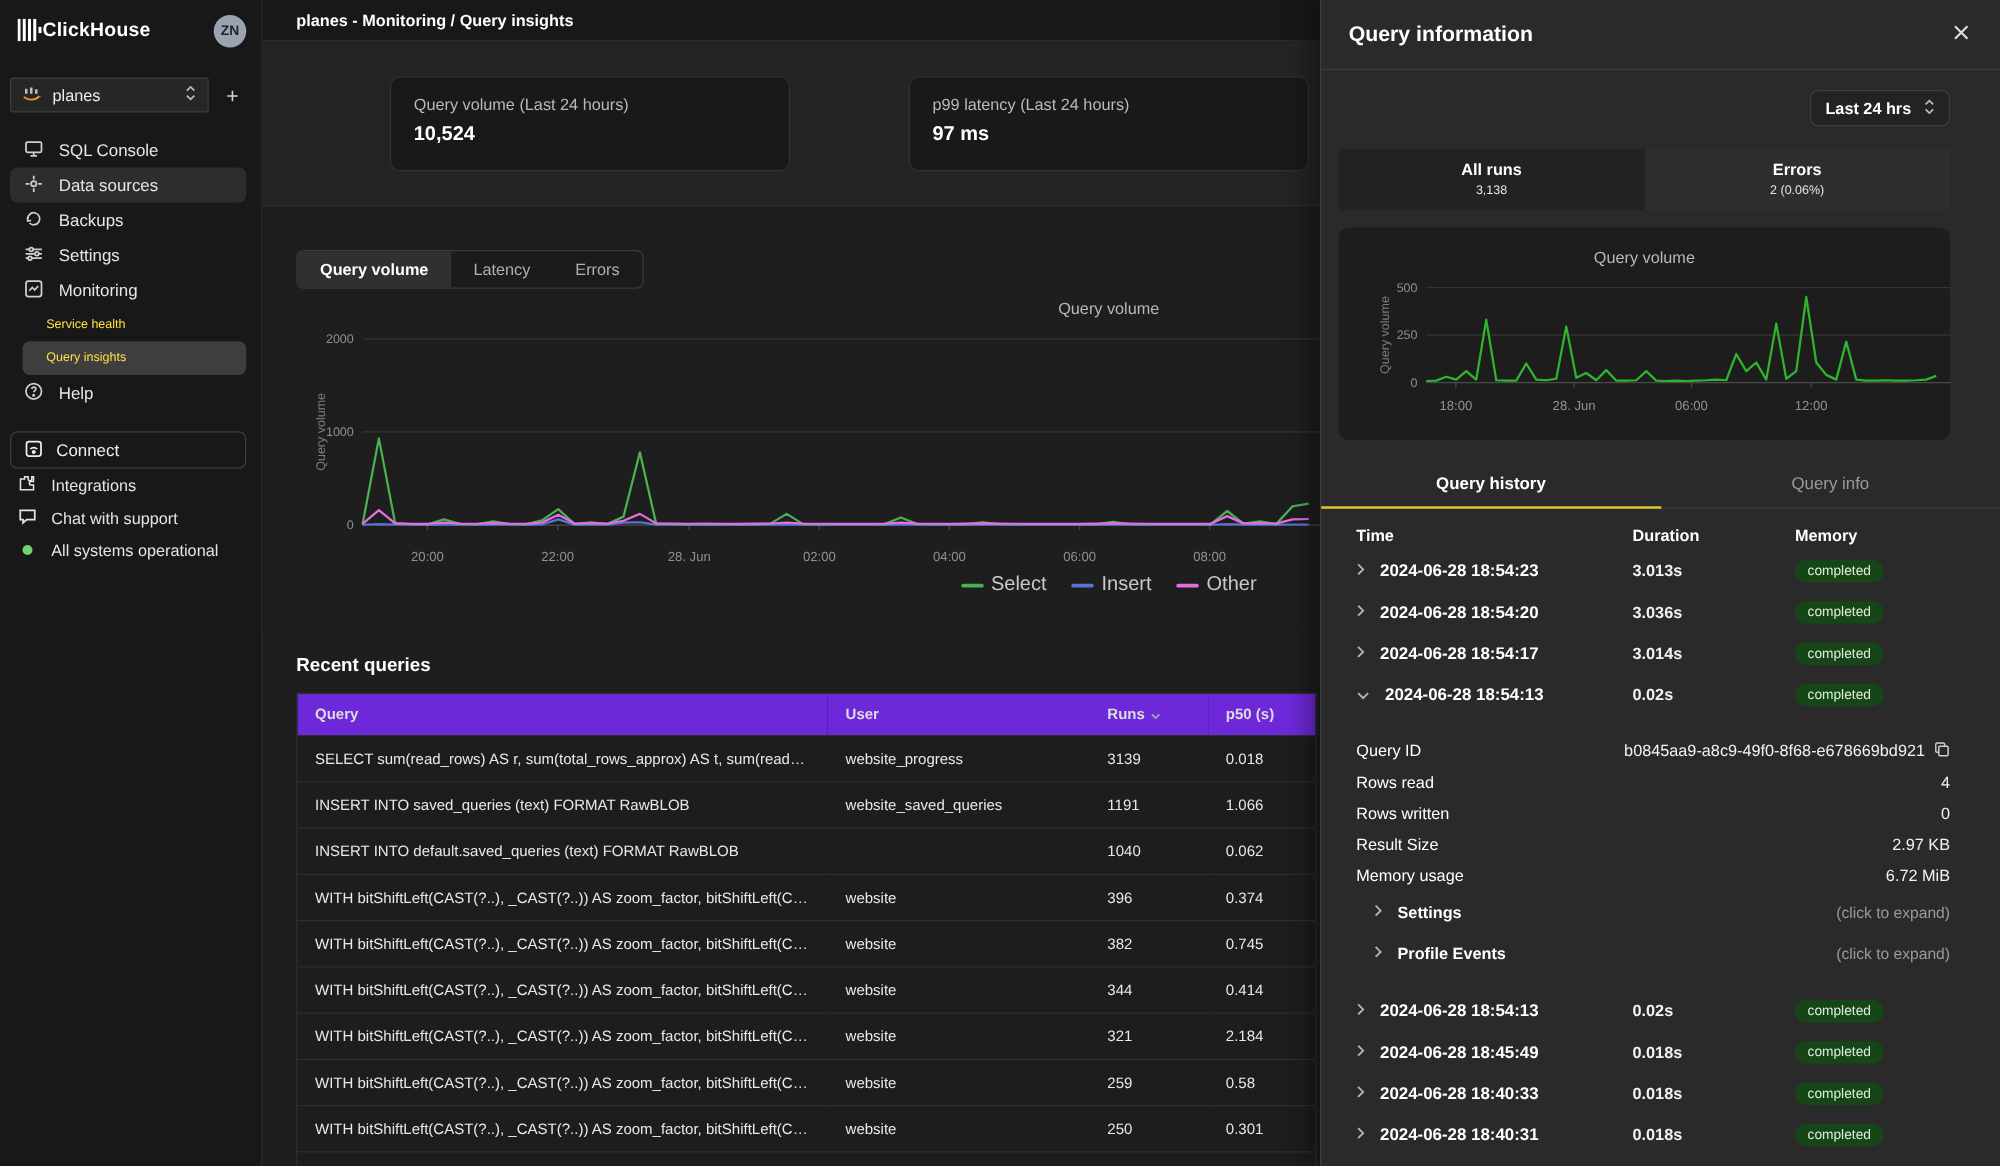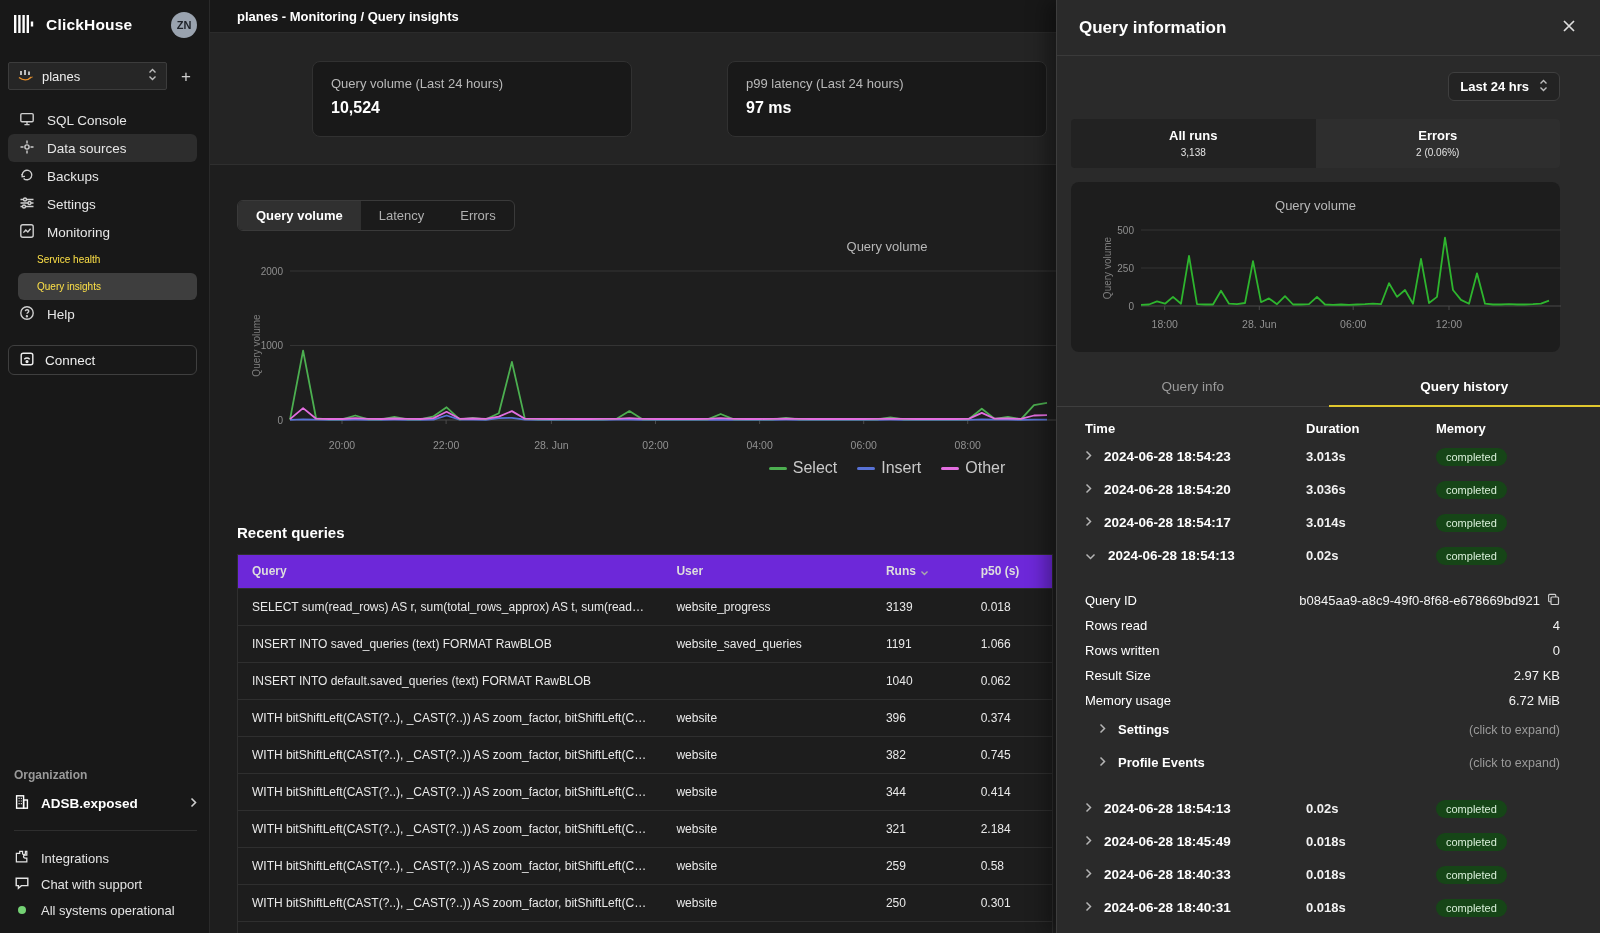--- a/index.html
+++ b/index.html
@@ -9,21 +9,21 @@
     background:#1e1e1e; color:#e8e8e8;
     font-family:"Liberation Sans", sans-serif; font-size:13px;
   }
   .ic { display:inline-block; vertical-align:middle; flex:none; }
 
   
   .sidebar { position:absolute; left:0; top:0; width:210px; height:933px;
     background:#181818; border-right:1px solid #2a2a2a;
     display:flex; flex-direction:column; padding:10px 0 10px; }
   .side-head { display:flex; align-items:center; padding:0 12px 0 14px; height:30px; }
-  .logo-text { font-weight:700; font-size:15.5px; color:#fff; margin-left:12px; letter-spacing:.2px; }
+  .logo-text { font-weight:700; font-size:15.5px; color:#fff; margin-left:0; letter-spacing:.2px; }
   .avatar { margin-left:auto; width:26px; height:26px; border-radius:50%;
     background:#9aa3af; color:#20242b; font-size:11px; font-weight:700;
     display:flex; align-items:center; justify-content:center; cursor:pointer; }
   .service-row { display:flex; align-items:center; gap:8px; margin:22px 12px 0 8px; }
   .service-select { flex:1; display:flex; align-items:center; gap:9px; height:28px;
     background:#262626; border:1px solid #3c3c3c; border-radius:2px; padding:0 9px;
     color:#eee; font-size:13px; cursor:pointer; }
   .service-select .lbl { flex:1; text-align:left; }
   .add-btn { width:22px; height:22px; background:none; border:none; color:#cfcfcf;
     font-size:17px; cursor:pointer; line-height:1; }
@@ -242,39 +242,20 @@
     <span class="ic">
       <svg width="16" height="16" viewBox="0 0 16 16" fill="none" stroke="currentColor" stroke-width="1.4">
         <rect x="2.2" y="2.2" width="11.6" height="11.6" rx="2"></rect>
           <path d="M5.3 8.2a3.8 3.8 0 0 1 5.4 0"></path>
           <circle cx="8" cy="10.6" r=".9" fill="currentColor"></circle>
       </svg>
     </span>
     <span>Connect</span>
   </button>
 
-  <div class="org-block">
-    <div class="org-heading">Organization</div>
-    <div class="org-row">
-      <span class="ic">
-        <svg width="16" height="16" viewBox="0 0 16 16" fill="none" stroke="currentColor" stroke-width="1.4">
-          <rect x="2.6" y="1.8" width="7" height="12.4"></rect>
-            <rect x="9.6" y="6" width="3.8" height="8.2"></rect>
-          <path d="M4.6 4.4h1M6.8 4.4h1M4.6 7h1M6.8 7h1M4.6 9.6h1M6.8 9.6h1" stroke-width="1.1"></path>
-        </svg>
-      </span>
-      <span>ADSB.exposed</span>
-      <span class="chev-r ic">
-        <svg width="7" height="11" viewBox="0 0 7 11" fill="none" stroke="currentColor" stroke-width="1.6">
-            <polyline points="1.5,1.5 5.5,5.5 1.5,9.5"></polyline>
-          </svg>
-      </span>
-    </div>
-    <div class="side-divider"></div>
-  </div>
 
   <div class="foot-item">
     <span class="ic">
       <svg width="16" height="16" viewBox="0 0 16 16" fill="none" stroke="currentColor" stroke-width="1.3">
         <path d="M6 2.5h3v2a1.5 1.5 0 1 0 3 0v-2h1.5v4h-2a1.5 1.5 0 1 0 0 3h2v4H2.5v-9H6v-2z" transform="scale(0.95)"></path>
       </svg>
     </span>
     <span>Integrations</span>
   </div>
   <div class="foot-item">
@@ -494,22 +475,22 @@
           <line x1="282.2" y1="88" x2="282.2" y2="92" stroke="#4a4a4a"></line>
           <text x="282.2" y="110" text-anchor="middle" font-size="10.5" fill="#919191">06:00</text>
           <line x1="378.0" y1="88" x2="378.0" y2="92" stroke="#4a4a4a"></line>
           <text x="378.0" y="110" text-anchor="middle" font-size="10.5" fill="#919191">12:00</text>
           <text transform="rotate(-90)" x="-50" y="40" text-anchor="middle" font-size="10" fill="#7d7d7d">Query volume</text>
           <polyline points="70.0,86.8 78.0,86.5 86.0,83.4 94.0,85.7 102.0,78.9 110.0,85.7 118.0,37.8 126.0,86.2 134.0,86.5 142.0,86.5 150.0,72.8 158.0,85.7 166.0,86.2 174.0,85.0 182.0,43.2 190.0,84.2 198.0,80.4 206.0,86.2 214.0,78.1 222.0,86.5 230.0,86.5 238.0,86.2 246.0,78.9 254.0,86.5 262.0,86.8 270.0,86.5 278.0,86.8 286.0,86.5 294.0,86.2 302.0,85.7 310.0,86.2 318.0,65.2 326.0,78.9 334.0,72.0 342.0,85.7 350.0,40.9 358.0,85.0 366.0,78.9 374.0,19.6 382.0,72.0 390.0,81.9 398.0,85.7 406.0,55.3 414.0,85.7 422.0,86.5 430.0,86.5 438.0,86.2 446.0,86.5 454.0,86.5 462.0,86.2 470.0,85.7 478.0,82.7" fill="none" stroke="#2eb52e" stroke-width="1.8" stroke-linejoin="round"></polyline>
         </svg></div>
   </div>
 
   <div class="panel-tabs">
+    <div class="panel-tab active">Query history</div>
     <div class="panel-tab">Query info</div>
-    <div class="panel-tab active">Query history</div>
   </div>
 
   <div class="hist-head">
     <div>Time</div>
     <div>Duration</div>
     <div>Memory</div>
   </div>
 
   <div>
     <div class="hist-row">

